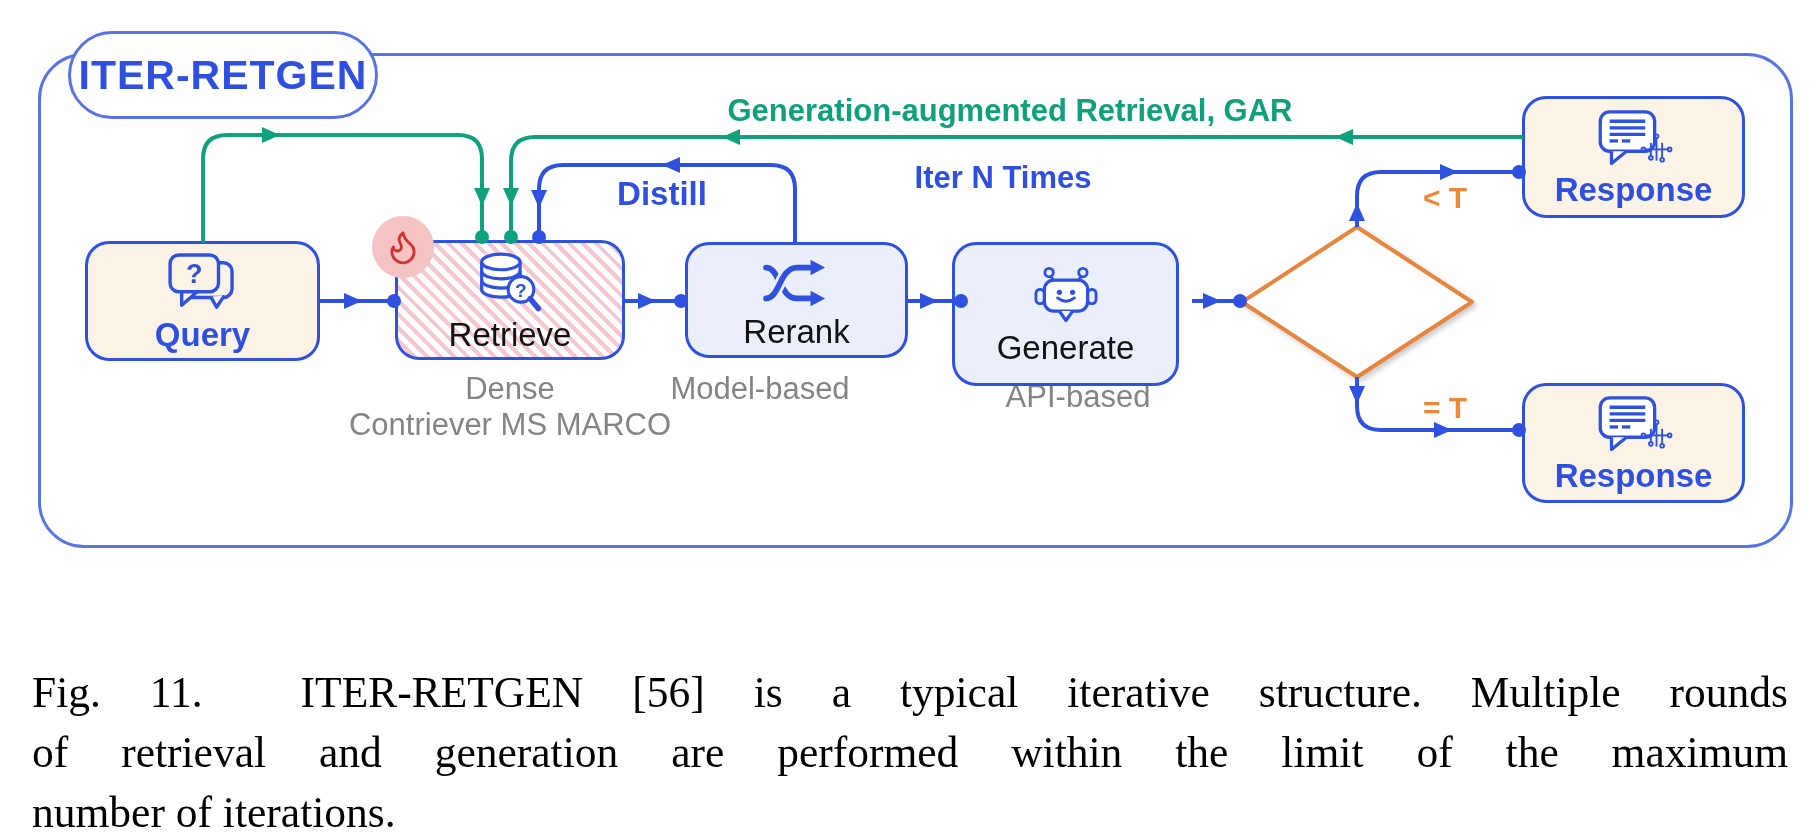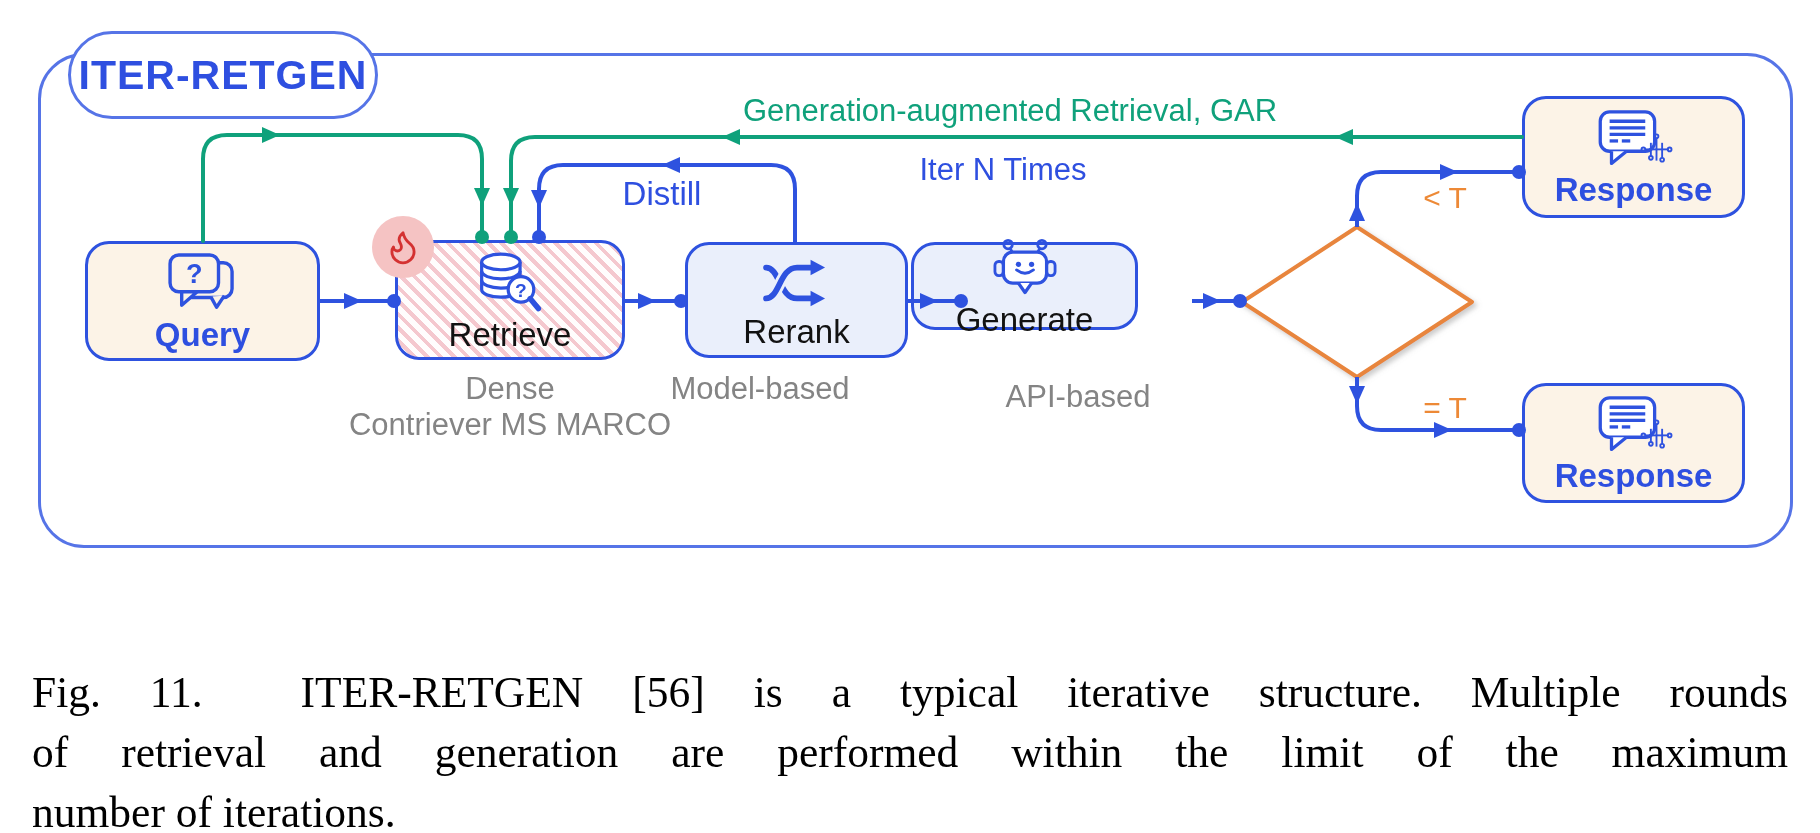--- a/index.html
+++ b/index.html
@@ -18,21 +18,21 @@
         display:flex;flex-direction:column;align-items:center;justify-content:center;box-sizing:border-box;padding-top:4px;}
   .cream{background:#FCF3E7;}
   .lav{background:#EAEFFB;}
   .hatch{background:repeating-linear-gradient(45deg, rgba(226,106,124,.36) 0 4px, rgba(255,255,255,0) 4px 9.5px),#FFFDFD;}
   .nlabel{font-size:33px;font-weight:700;line-height:36px;margin-top:2px;}
   .nlabel.blue{color:#2E4FE0;}
   .nlabel.dark{color:#121212;font-weight:400;}
 
   .note{position:absolute;transform:translateX(-50%);color:#848484;font-size:31px;font-weight:500;white-space:nowrap;text-align:center;}
 
-  .elabel{position:absolute;transform:translateX(-50%);white-space:nowrap;font-weight:400;}
+  .elabel{position:absolute;transform:translateX(-50%);white-space:nowrap;font-weight:700;}
   .elabel.green{color:#0FA17B;font-size:31px;}
   .elabel.blue{color:#2E4FE0;font-size:31px;}
   .elabel.orange{color:#ED8936;font-size:30px;}
 
   .judgelabel{position:absolute;left:1282px;top:284px;width:150px;text-align:center;
         color:#ED8936;font-size:34px;font-weight:700;}
 
   .firebadge{position:absolute;left:372px;top:216px;width:62px;height:62px;border-radius:50%;
         background:#F5C3C3;display:flex;align-items:center;justify-content:center;z-index:6;}
 
@@ -153,21 +153,21 @@
         <path d="M8,14 C22,14 22,46 40,46 L54,46" fill="none" stroke="#2E52DF" stroke-width="6" stroke-linecap="round"></path>
         <path d="M8,46 C22,46 22,14 40,14 L54,14" fill="none" stroke="#EAEFFB" stroke-width="12" stroke-linecap="round"></path>
         <path d="M8,46 C22,46 22,14 40,14 L54,14" fill="none" stroke="#2E52DF" stroke-width="6" stroke-linecap="round"></path>
         <polygon points="54,6 69,14 54,22" fill="#2E52DF"></polygon>
         <polygon points="54,38 69,46 54,54" fill="#2E52DF"></polygon>
       </svg>
     </span>
     <div class="nlabel dark">Rerank</div>
   </div>
 
-  <div class="node lav" style="left:911px;top:242px;width:227px;height:88px">
+  <div class="node lav" style="left:952px;top:242px;width:227px;height:144px">
     <span class="ic">
       <svg width="78" height="62" viewBox="0 0 80 66">
         <circle cx="22" cy="7" r="4.5" fill="none" stroke="#2E52DF" stroke-width="3"></circle>
         <circle cx="58" cy="7" r="4.5" fill="none" stroke="#2E52DF" stroke-width="3"></circle>
         <line x1="24" y1="11" x2="27" y2="16" stroke="#2E52DF" stroke-width="3"></line>
         <line x1="56" y1="11" x2="53" y2="16" stroke="#2E52DF" stroke-width="3"></line>
         <rect x="8" y="25" width="9" height="15" rx="4" fill="none" stroke="#2E52DF" stroke-width="3"></rect>
         <rect x="63" y="25" width="9" height="15" rx="4" fill="none" stroke="#2E52DF" stroke-width="3"></rect>
         <rect x="17" y="15" width="46" height="33" rx="10" fill="#fff" stroke="#2E52DF" stroke-width="3.5"></rect>
         <path d="M33,48 L40,58 L47,48" fill="#fff" stroke="#2E52DF" stroke-width="3.5" stroke-linejoin="round"></path>
@@ -232,21 +232,21 @@
     </span>
     <div class="nlabel blue">Response</div>
   </div>
 
   <div class="note" style="left:510px;top:371px">Dense</div>
   <div class="note" style="left:510px;top:407px">Contriever MS MARCO</div>
   <div class="note" style="left:760px;top:371px">Model-based</div>
   <div class="note" style="left:1078px;top:379px">API-based</div>
 
   <div class="elabel green" style="left:1010px;top:93px">Generation-augmented Retrieval, GAR</div>
-  <div class="elabel blue" style="left:1003px;top:152px">Iter N Times</div>
+  <div class="elabel blue" style="left:1003px;top:160px">Iter N Times</div>
   <div class="elabel blue" style="left:662px;top:175px;font-size:33px">Distill</div>
   <div class="elabel orange" style="left:1445px;top:181px">&lt; T</div>
   <div class="elabel orange" style="left:1445px;top:391px">= T</div>
 
   <div class="caption">
     <div class="cap-just">Fig. 11.&nbsp; ITER-RETGEN [56] is a typical iterative structure. Multiple rounds</div>
     <div class="cap-just">of retrieval and generation are performed within the limit of the maximum</div>
     <div class="cap-left">number of iterations.</div>
   </div>
 

